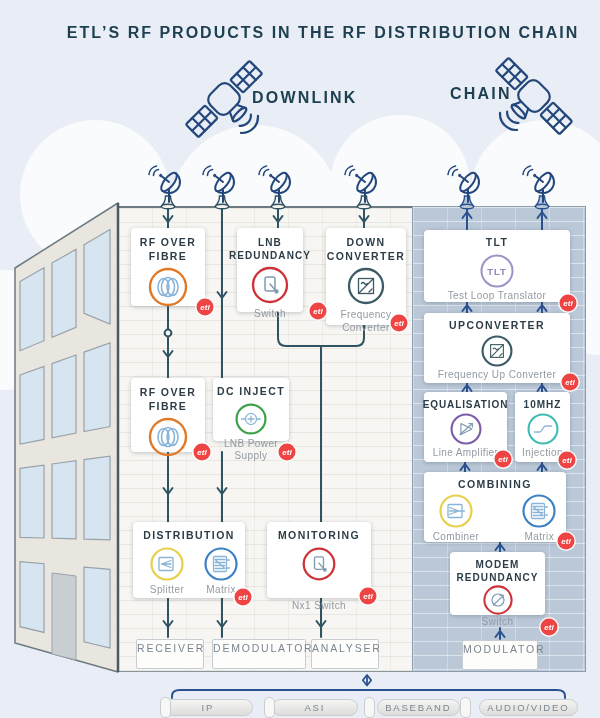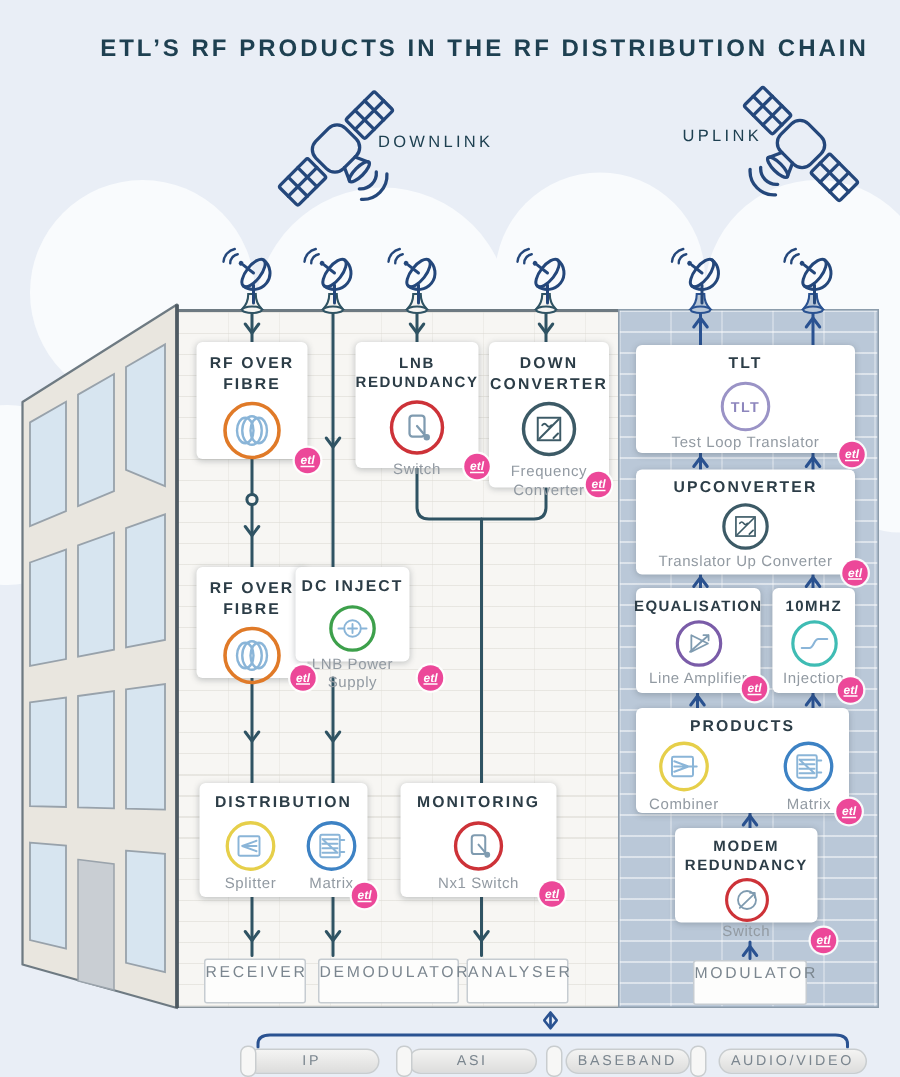--- a/index.html
+++ b/index.html
@@ -1,21 +1,21 @@
 <!DOCTYPE html>
 <html><head>
 <meta charset="utf-8">
 <style>
   html,body{margin:0;padding:0;}
   .stage{position:relative;width:600px;height:718px;background:#e9eef6;overflow:hidden;
          font-family:"Liberation Sans",sans-serif;}
   .cloud{position:absolute;border-radius:50%;background:#f9fbfd;z-index:0;}
   .title{position:absolute;top:24px;left:0;width:100%;text-align:center;font-size:16px;
          font-weight:bold;letter-spacing:2px;color:#1e4051;z-index:1;padding-left:23px;}
-  .satlabel{position:absolute;font-size:11px;font-weight:normal;letter-spacing:2.2px;color:#1e4051;z-index:6;}
+  .satlabel{position:absolute;font-size:16px;font-weight:bold;letter-spacing:2.2px;color:#1e4051;z-index:6;}
   .wall{position:absolute;left:118px;top:206px;width:468px;height:466px;z-index:1;
         background-color:#f7f6f3;
         background-image:
           repeating-linear-gradient(180deg, rgba(219,217,210,0.55) 0 1px, transparent 1px 14px),
           repeating-linear-gradient(90deg, rgba(219,217,210,0.35) 0 1px, transparent 1px 34px);
         border-top:2px solid #6e7a82;border-right:1.5px solid #8a949b;border-bottom:1.5px solid #8a949b;
         box-sizing:border-box;}
   .panel{position:absolute;left:412px;top:206px;width:174px;height:466px;z-index:1;
         background-color:#bac8d8;
         background-image:
@@ -26,23 +26,23 @@
   svg.scene{position:absolute;left:0;top:0;z-index:2;}
   svg.deco{position:absolute;left:0;top:0;z-index:5;}
   .box{position:absolute;background:#ffffff;border-radius:4px;z-index:4;
        box-shadow:0 1px 4px rgba(50,60,70,0.28);display:flex;flex-direction:column;align-items:center;}
   .btitle{font-weight:bold;font-size:10.5px;letter-spacing:1.4px;color:#2c3d47;text-align:center;
           line-height:1.3;margin-top:8px;}
   .bsub{font-size:10px;color:#929aa2;letter-spacing:0.4px;text-align:center;line-height:1.25;margin-top:3px;}
   .icon{margin-top:3px;flex:none;}
   .duo{display:flex;margin-top:3px;}
   .duo-item{display:flex;flex-direction:column;align-items:center;}
-  .etl{position:absolute;width:17px;height:17px;border-radius:50%;background:#ec4899;color:#fff;
+  .etl{position:absolute;width:17px;height:17px;border-radius:50%;background:#ef4444;color:#fff;
        font-style:italic;font-weight:bold;font-size:8px;display:flex;align-items:center;justify-content:center;
-       z-index:6;transform:translate(-50%,-50%);box-shadow:0 0 0 1.5px rgba(255,255,255,0.9);text-decoration:underline;}
+       z-index:6;transform:translate(-50%,-50%);box-shadow:0 0 0 1.5px rgba(255,255,255,0.9);}
   .outlabel{position:absolute;z-index:4;background:#fdfdfc;border:1px solid #c6ccd1;color:#7b868f;
        font-size:10.5px;letter-spacing:1.8px;text-align:right;line-height:16px;height:30px;
        border-radius:2px;box-sizing:border-box;}
   .pipe{position:absolute;left:163px;top:699px;width:415px;height:18px;display:flex;gap:19px;z-index:4;}
   .pseg{height:17px;background:linear-gradient(180deg,#f4f4f3,#dddddc);border:1px solid #c9cdcf;
         border-radius:9px;font-size:9.5px;letter-spacing:1.8px;color:#7b868f;text-align:center;
         line-height:16px;box-sizing:border-box;}
   .pring{position:absolute;top:697px;width:11px;height:21px;background:#f7f7f6;border:1px solid #c9cdcf;
         border-radius:5px;z-index:5;box-sizing:border-box;}
 </style>
@@ -53,21 +53,21 @@
 
   <div class="cloud" style="left:20px;top:120px;width:150px;height:150px"></div>
   <div class="cloud" style="left:170px;top:125px;width:170px;height:170px"></div>
   <div class="cloud" style="left:330px;top:115px;width:140px;height:140px"></div>
   <div class="cloud" style="left:470px;top:120px;width:150px;height:150px"></div>
   <div class="cloud" style="left:-55px;top:270px;width:120px;height:120px"></div>
   <div class="cloud" style="left:545px;top:245px;width:110px;height:110px"></div>
 
   <div class="title">ETL’S RF PRODUCTS IN THE RF DISTRIBUTION CHAIN</div>
   <div class="satlabel" style="left:252px;top:89px">DOWNLINK</div>
-  <div class="satlabel" style="left:450px;top:85px;width:58px;text-align:right">UPLINK</div>
+  <div class="satlabel" style="left:450px;top:85px;width:58px;text-align:right">CHAIN</div>
 
   <div class="wall"></div>
   <div class="panel"></div>
 
   <svg class="scene" width="600" height="718">
     <path d="M118,203 L15,268 L15,643 L118,672 Z" fill="#e9e6df" stroke="#6e7a82" stroke-width="1.5" stroke-linejoin="round"></path>
     <g fill="#d7e5f0" stroke="#98a2ab" stroke-width="1.2">
       <polygon points="20,281.6 44,267.8 44,340.7 20,350.7"></polygon>
       <polygon points="52,263.1 76,249.3 76,327.4 52,337.4"></polygon>
       <polygon points="84,244.7 110,229.6 110,324.1 84,313.3"></polygon>
@@ -194,21 +194,21 @@
     <svg class="icon" width="42" height="42" viewBox="0 0 42 42">
       <circle cx="21" cy="21" r="18" fill="none" stroke="#e07a28" stroke-width="2.4"></circle>
       <g fill="none" stroke="#8ab5d8" stroke-width="1.6">
         <ellipse cx="16.5" cy="21" rx="5.5" ry="8.5"></ellipse>
           <ellipse cx="21" cy="21" rx="6.5" ry="9.5"></ellipse>
           <ellipse cx="25.5" cy="21" rx="5.5" ry="8.5"></ellipse>
       </g>
     </svg>
   </div>
 
-  <div class="box" style="left:237px;top:228px;width:82px;height:84px">
+  <div class="box" style="left:237px;top:228px;width:66px;height:84px">
     <div class="btitle" style="font-size:10px;letter-spacing:1.1px">LNB REDUNDANCY</div>
     <svg class="icon" width="40" height="40" viewBox="0 0 40 40">
       <circle cx="20" cy="20" r="17" fill="none" stroke="#cd3238" stroke-width="2.3"></circle>
       <g fill="none" stroke="#7f9bb0" stroke-width="1.5" stroke-linecap="round">
         <rect x="15" y="12" width="10" height="14" rx="2"></rect>
         <line x1="20" y1="19" x2="26" y2="26"></line>
         <circle cx="26.5" cy="26.5" r="1.4" fill="#7f9bb0"></circle>
       </g>
     </svg>
     <div class="bsub">Switch</div>
@@ -233,21 +233,21 @@
     <svg class="icon" width="42" height="42" viewBox="0 0 42 42">
       <circle cx="21" cy="21" r="18" fill="none" stroke="#e07a28" stroke-width="2.4"></circle>
       <g fill="none" stroke="#8ab5d8" stroke-width="1.6">
         <ellipse cx="16.5" cy="21" rx="5.5" ry="8.5"></ellipse>
           <ellipse cx="21" cy="21" rx="6.5" ry="9.5"></ellipse>
           <ellipse cx="25.5" cy="21" rx="5.5" ry="8.5"></ellipse>
       </g>
     </svg>
   </div>
 
-  <div class="box" style="left:197px;top:378px;width:76px;height:63px">
+  <div class="box" style="left:213px;top:378px;width:76px;height:63px">
     <div class="btitle" style="margin-top:7px">DC INJECT</div>
     <svg class="icon" width="34" height="34" viewBox="0 0 40 40">
       <circle cx="20" cy="20" r="17" fill="none" stroke="#3da04b" stroke-width="2.6"></circle>
       <g fill="none" stroke="#8ab5d8" stroke-width="1.5" stroke-linecap="round">
         <line x1="9" y1="20" x2="13.5" y2="20"></line>
           <line x1="26.5" y1="20" x2="31" y2="20"></line>
         <circle cx="20" cy="20" r="6.5"></circle>
         <line x1="20" y1="16.5" x2="20" y2="23.5"></line>
           <line x1="16.5" y1="20" x2="23.5" y2="20"></line>
       </g>
@@ -285,21 +285,21 @@
   <div class="box" style="left:267px;top:522px;width:104px;height:76px">
     <div class="btitle" style="margin-top:7px">MONITORING</div>
     <svg class="icon" width="36" height="36" viewBox="0 0 40 40">
       <circle cx="20" cy="20" r="17" fill="none" stroke="#cd3238" stroke-width="2.5"></circle>
       <g fill="none" stroke="#7f9bb0" stroke-width="1.5" stroke-linecap="round">
         <rect x="15" y="12" width="10" height="14" rx="2"></rect>
         <line x1="20" y1="19" x2="26" y2="26"></line>
         <circle cx="26.5" cy="26.5" r="1.4" fill="#7f9bb0"></circle>
       </g>
     </svg>
-    <div class="bsub" style="margin-top:2px">Nx1 Switch</div>
+    <div class="bsub" style="margin-top:18px">Nx1 Switch</div>
   </div>
 
   <div class="box" style="left:424px;top:230px;width:146px;height:72px">
     <div class="btitle" style="margin-top:6px">TLT</div>
     <svg class="icon" width="36" height="36" viewBox="0 0 36 36">
       <circle cx="18" cy="18" r="15.5" fill="none" stroke="#9a93c6" stroke-width="2"></circle>
       <text x="18" y="21.5" text-anchor="middle" font-size="9.5" font-weight="bold" letter-spacing="1" fill="#8d86bd" font-family="Liberation Sans, sans-serif">TLT</text>
     </svg>
     <div class="bsub" style="margin-top:1px">Test Loop Translator</div>
   </div>
@@ -308,21 +308,21 @@
     <div class="btitle" style="margin-top:6px">UPCONVERTER</div>
     <svg class="icon" width="34" height="34" viewBox="0 0 40 40" style="margin-top:1px">
       <circle cx="20" cy="20" r="17" fill="none" stroke="#3c5a66" stroke-width="2.5"></circle>
       <g fill="none" stroke="#3c5a66" stroke-width="1.3" stroke-linecap="round">
         <rect x="12.5" y="12.5" width="15" height="15"></rect>
         <line x1="26.5" y1="13.5" x2="13.5" y2="26.5"></line>
         <path d="M15.5,17.5 q1.5,-2 3,0 q1.5,2 3,0"></path>
         <path d="M23,26 l3,-3"></path>
       </g>
     </svg>
-    <div class="bsub" style="margin-top:1px">Translator Up Converter</div>
+    <div class="bsub" style="margin-top:1px">Frequency Up Converter</div>
   </div>
 
   <div class="box" style="left:424px;top:392px;width:83px;height:70px">
     <div class="btitle" style="font-size:10px;letter-spacing:0.9px;margin-top:6px">EQUALISATION</div>
     <svg class="icon" width="34" height="34" viewBox="0 0 40 40" style="margin-top:1px">
       <circle cx="20" cy="20" r="17" fill="none" stroke="#7a5ca8" stroke-width="2.5"></circle>
       <g fill="none" stroke="#7f9bb0" stroke-width="1.4" stroke-linecap="round" stroke-linejoin="round">
         <path d="M14,13.5 L27,20 L14,26.5 Z"></path>
         <path d="M13,26.5 L27.5,13.5 M23.5,13.5 H27.5 V17.5"></path>
       </g>
@@ -335,21 +335,21 @@
     <svg class="icon" width="34" height="34" viewBox="0 0 40 40" style="margin-top:1px">
       <circle cx="20" cy="20" r="17" fill="none" stroke="#3fbcb4" stroke-width="2.5"></circle>
       <g fill="none" stroke="#8ab5d8" stroke-width="1.6" stroke-linecap="round">
         <path d="M10,23.5 h6 c3.5,0 3.5,-7 7,-7 h7"></path>
       </g>
     </svg>
     <div class="bsub" style="margin-top:1px">Injection</div>
   </div>
 
   <div class="box" style="left:424px;top:472px;width:142px;height:70px">
-    <div class="btitle" style="margin-top:6px">PRODUCTS</div>
+    <div class="btitle" style="margin-top:6px">COMBINING</div>
     <div class="duo" style="gap:42px;margin-top:1px">
       <div class="duo-item">
         <svg width="36" height="36" viewBox="0 0 36 36">
           <circle cx="18" cy="18" r="15.5" fill="none" stroke="#e6cf4a" stroke-width="2.2"></circle>
           <g fill="none" stroke="#8ab5d8" stroke-width="1.3" stroke-linecap="round">
             <rect x="10" y="11.5" width="14" height="13" rx="1"></rect>
             <path d="M11.5,14.5 L21,18 M11.5,18 H21 M11.5,21.5 L21,18 M21,18 h5.5"></path>
           </g>
         </svg>
         <div class="bsub" style="margin-top:2px">Combiner</div>

